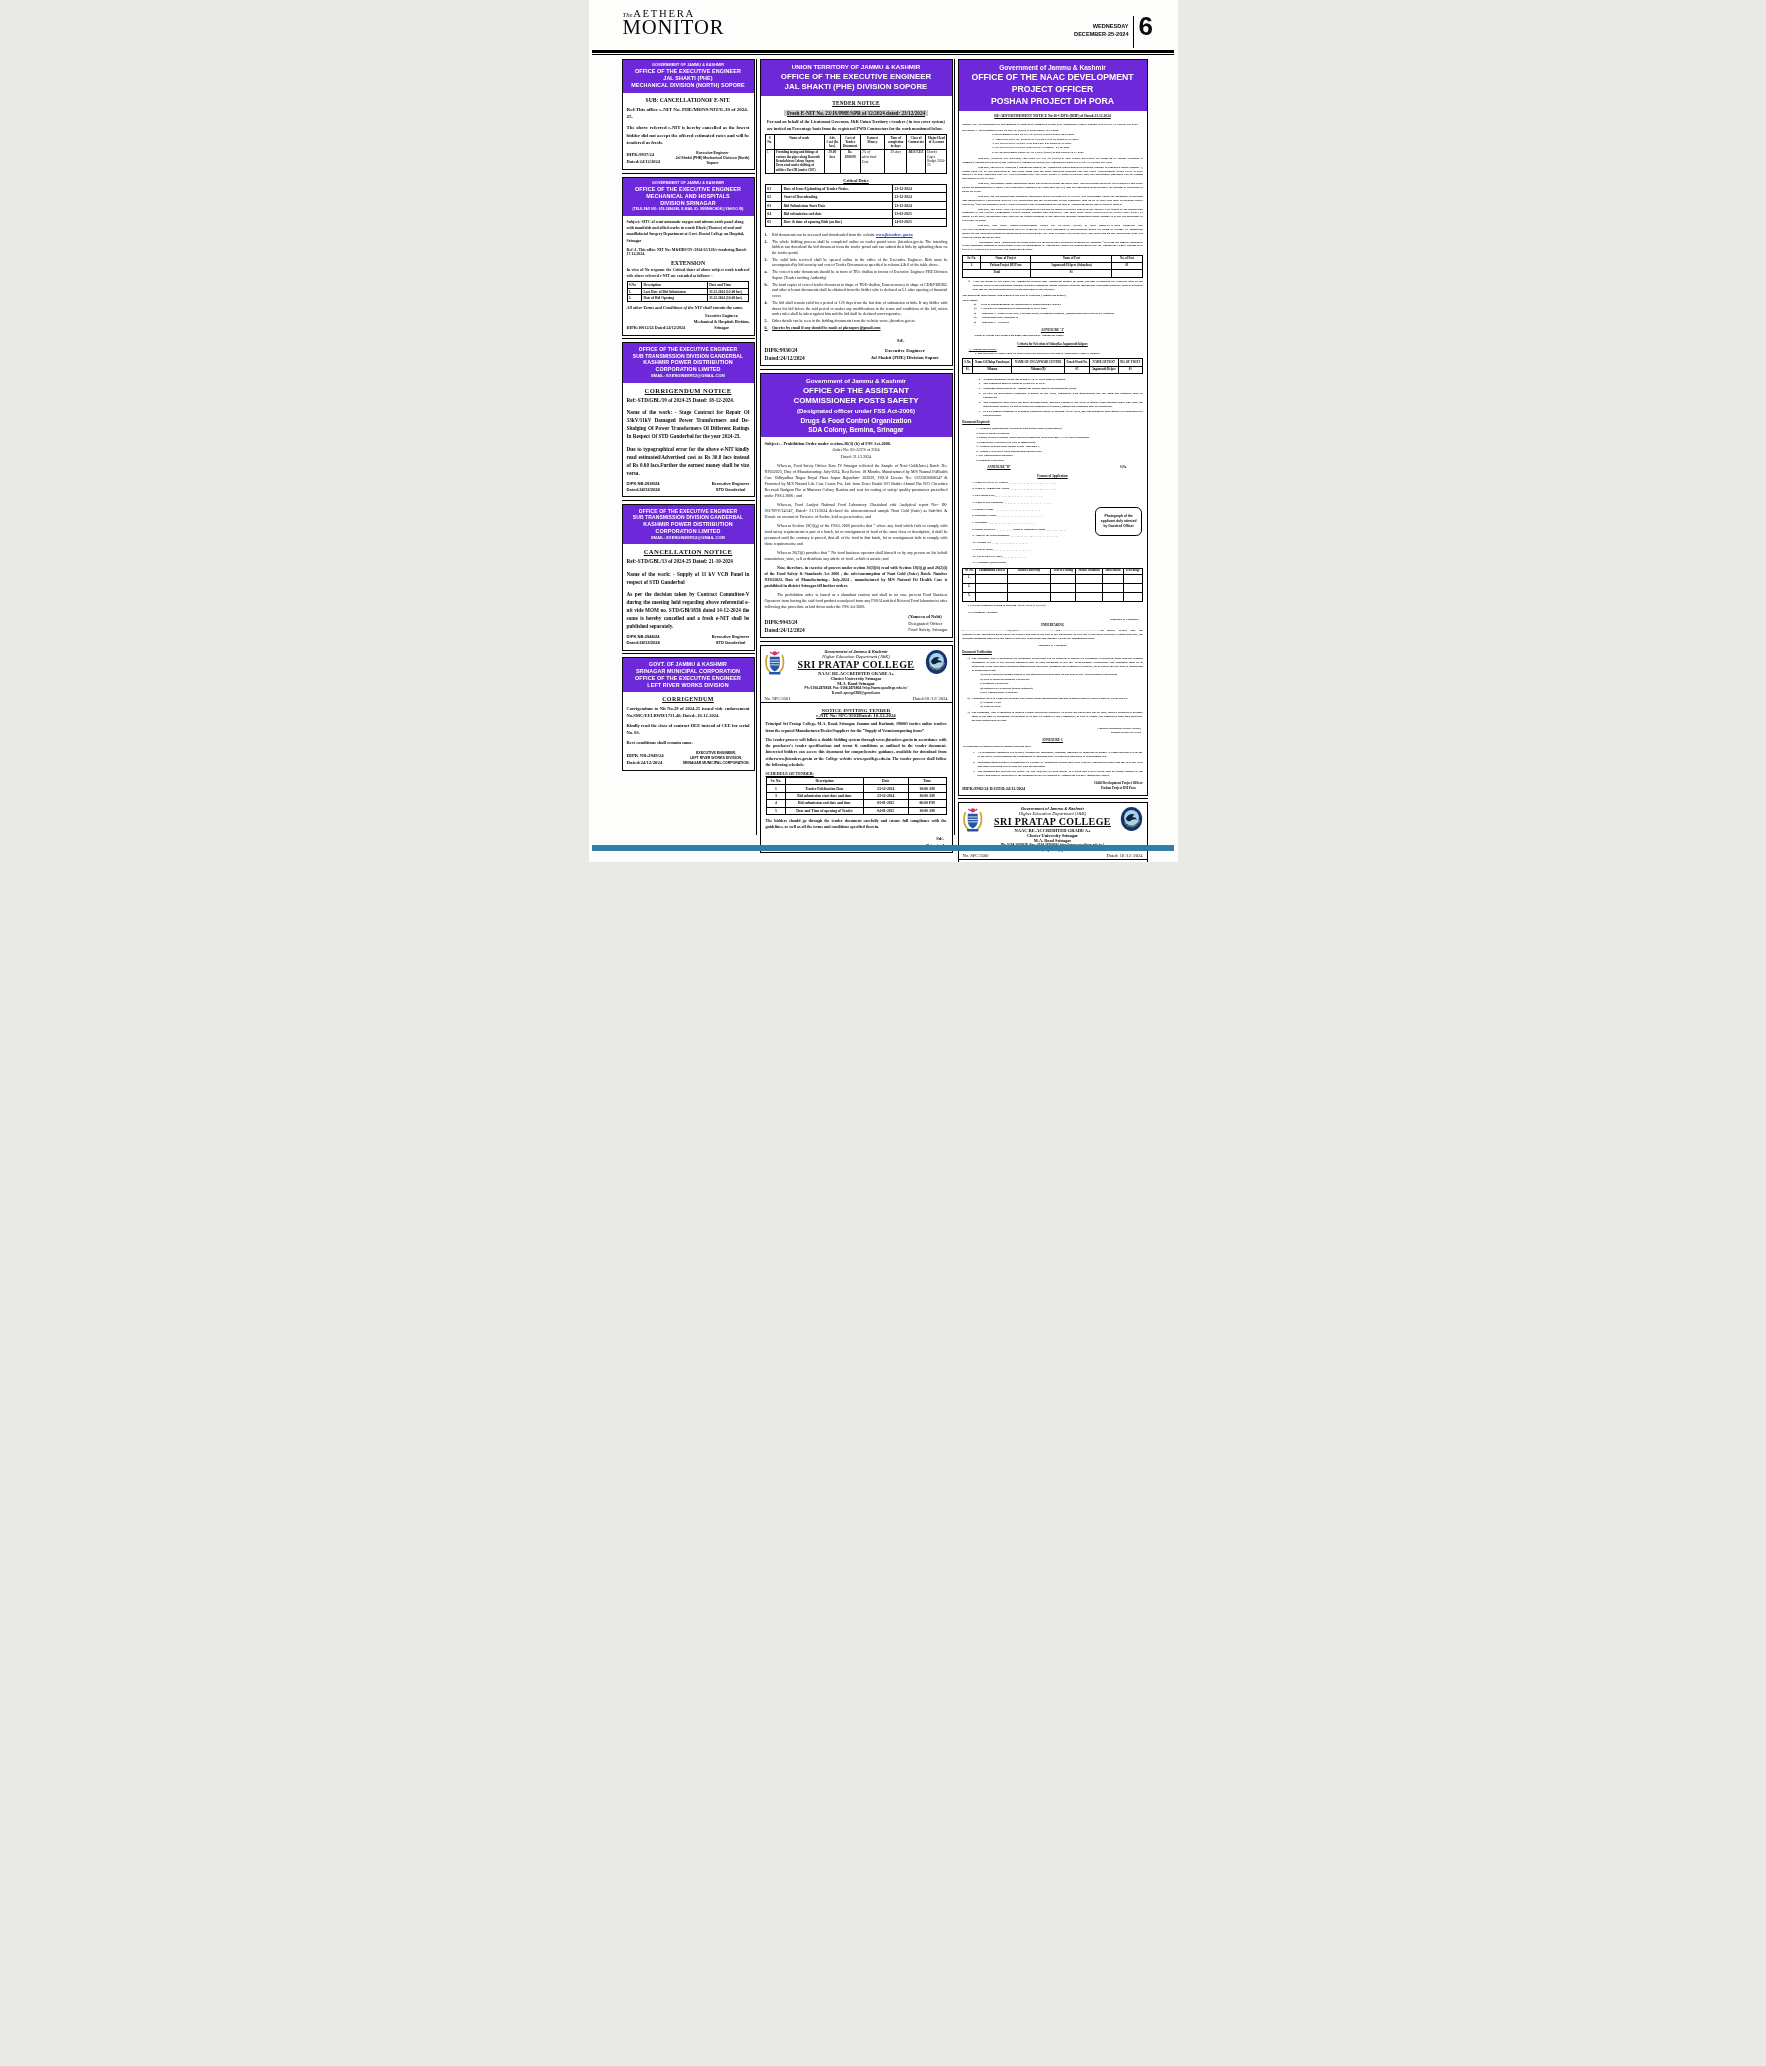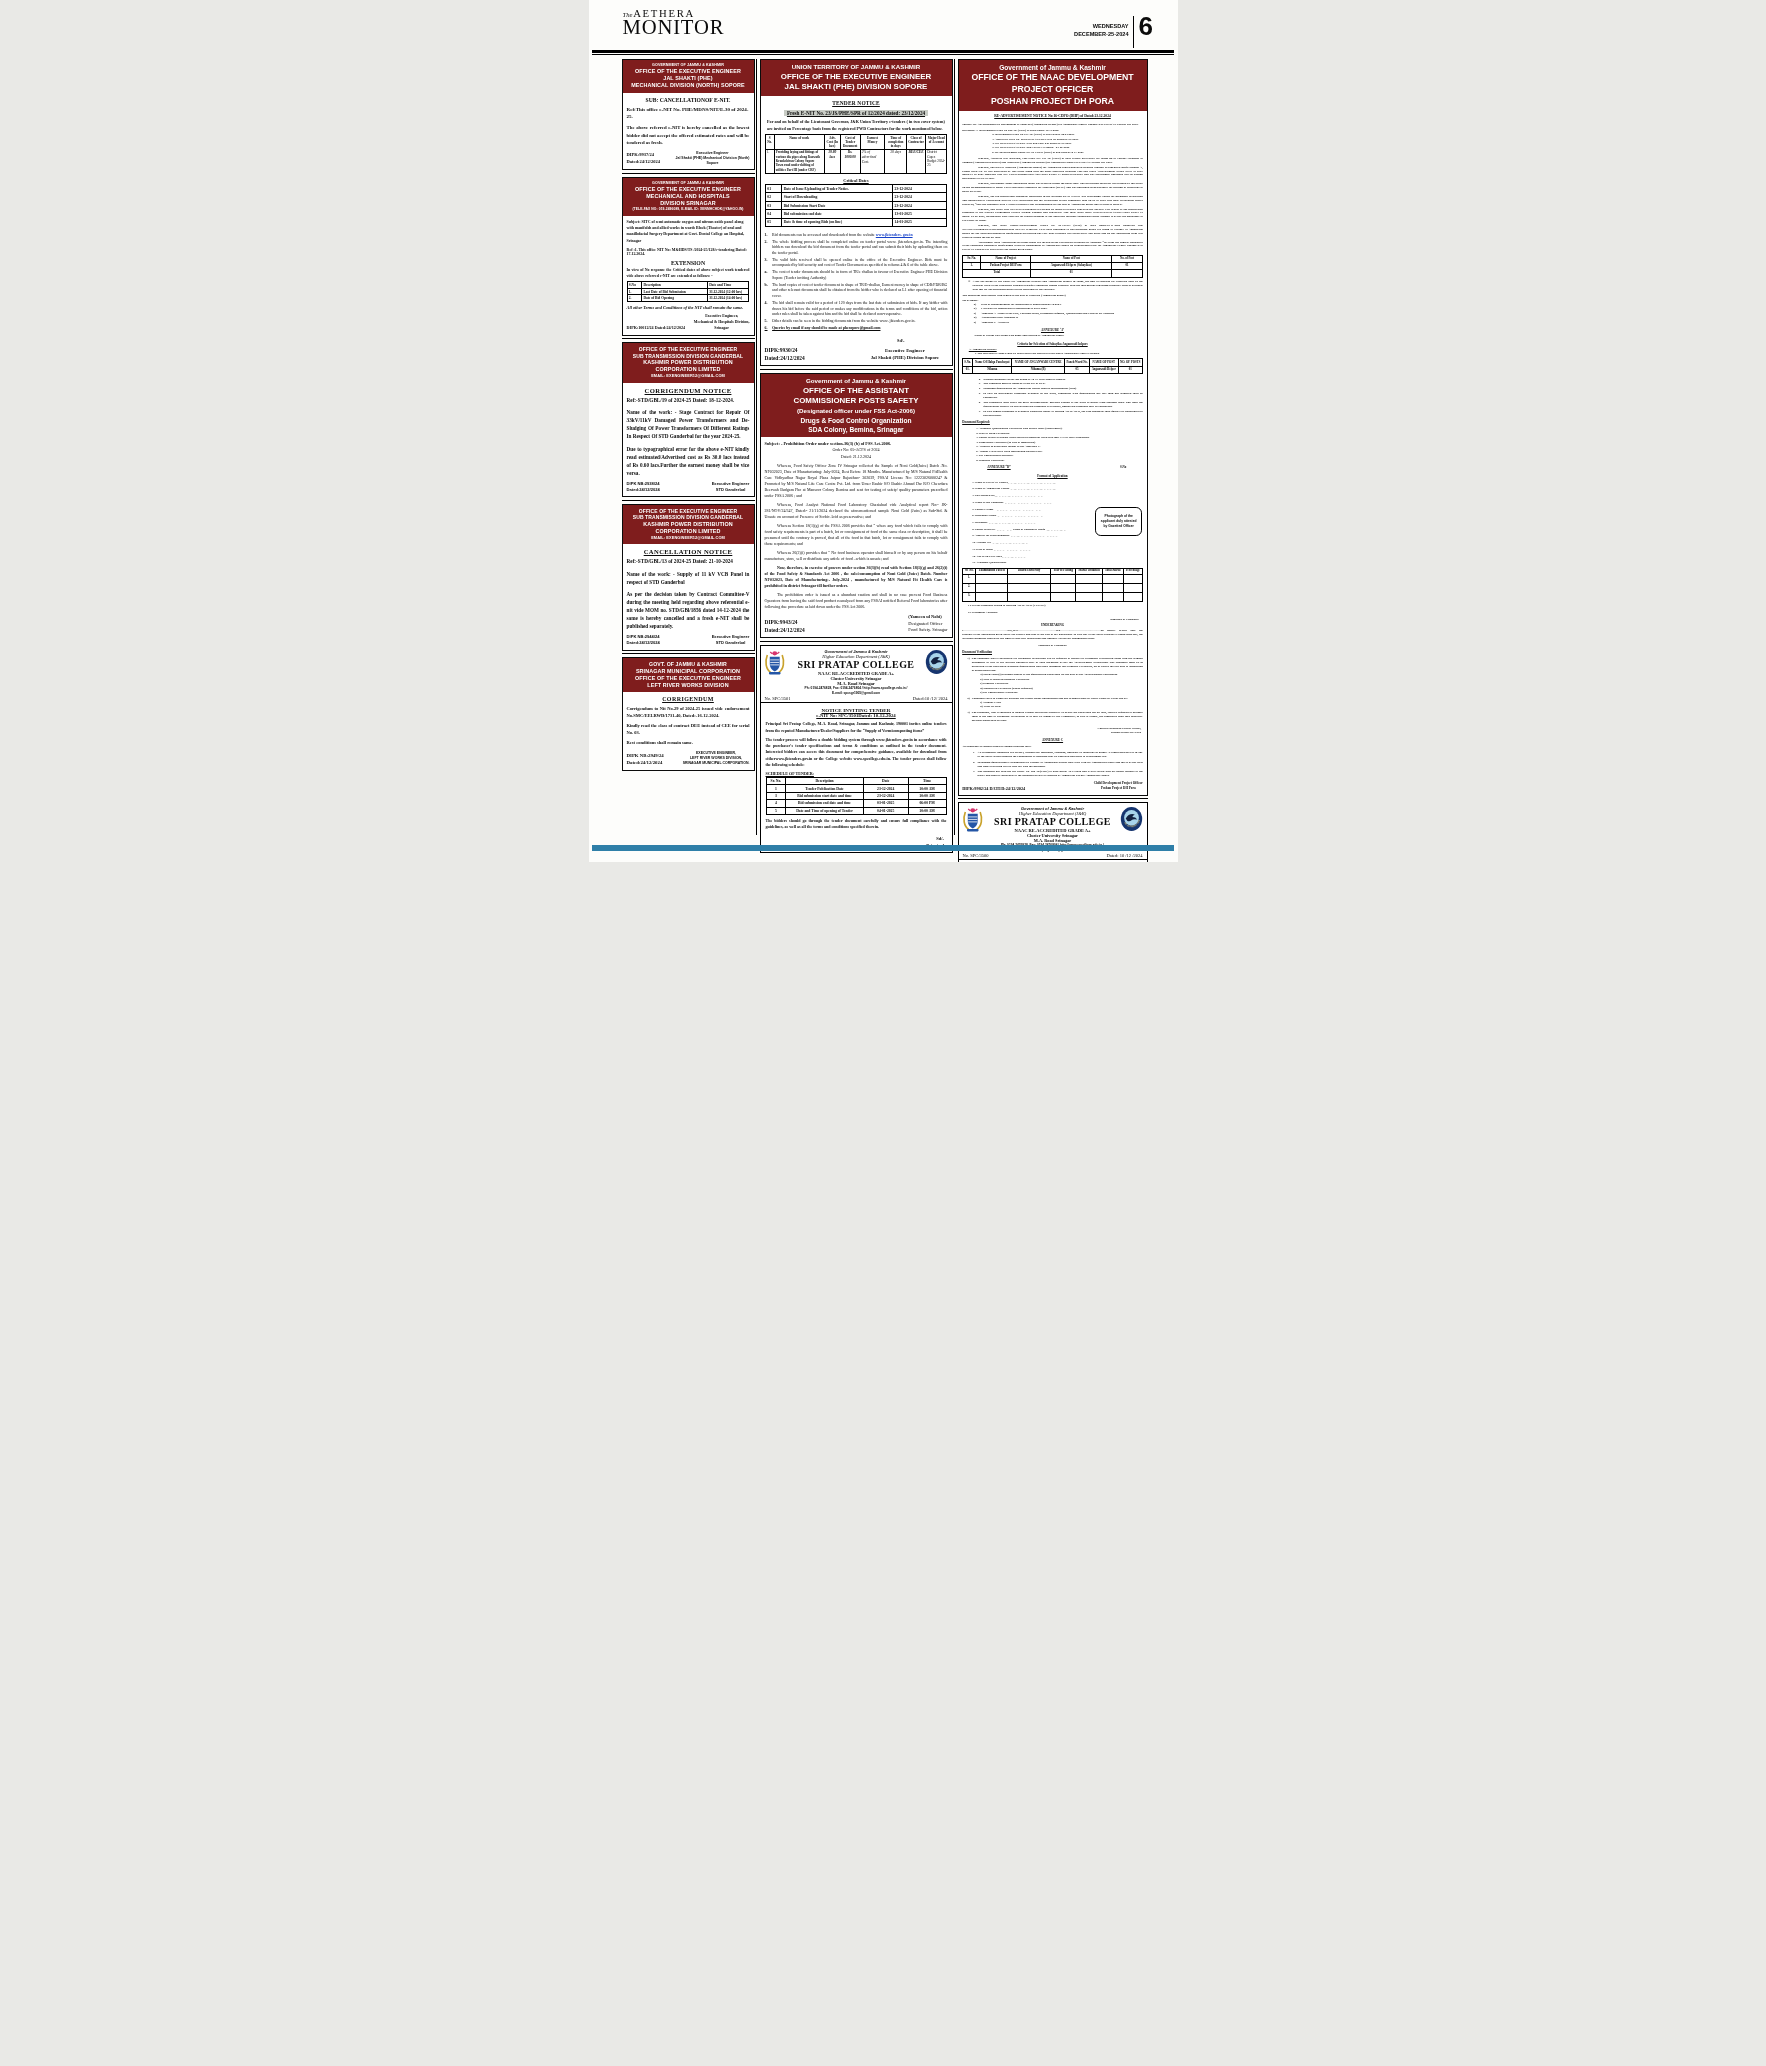--- a/index.html
+++ b/index.html
@@ -20,21 +20,21 @@
   .vsep{position:absolute;top:59px;height:776px;width:0.4px;background:#000;}
   .bottom-bar{position:absolute;left:3.3px;right:3.3px;top:845px;height:6.2px;background:#2f7fa8;}
   
   .col{position:absolute;top:59px;}
   #col-left{left:33px;width:133px;}
   #col-mid{left:171px;width:193px;}
   #col-right{left:369px;width:190px;}
   .colsep{border-top:1px solid #000;margin:2.5px 0 3.3px;}
   
   .notice{border:1px solid #0b0b0b;background:#fff;margin-bottom:2.5px;}
-  .nhead{background:#7f1d1d;color:#fff;text-align:center;font-family:"Liberation Sans",sans-serif;
+  .nhead{background:#6d28d9;color:#fff;text-align:center;font-family:"Liberation Sans",sans-serif;
          font-weight:bold;padding:2.9px 1.7px 3.3px;}
   .nh-s{font-size:3.7px;letter-spacing:0.1px;line-height:1.5;}
   .nh-l{font-size:5.4px;line-height:1.3;letter-spacing:0.1px;}
   .nh-xl{font-size:7.9px;line-height:1.35;}
   .nh-m{font-size:6.2px;line-height:1.4;}
   .nbody{padding:3.3px 4.1px;}
   .sigrow{display:flex;justify-content:space-between;align-items:flex-end;margin-top:4.1px;}
   .dipk{font-weight:bold;font-size:4.5px;line-height:1.5;}
   .sig-sans{font-family:"Liberation Sans",sans-serif;font-weight:bold;font-size:3.5px;text-align:center;line-height:1.45;}
   .sig-serif{font-weight:bold;font-size:4.5px;text-align:center;line-height:1.45;}
@@ -79,21 +79,21 @@
   .m2-sub{font-weight:bold;font-size:4.3px;line-height:1.5;}
   .m2-center{text-align:center;font-size:4.1px;line-height:1.6;}
   .m2p{font-size:4px;text-align:justify;line-height:1.48;text-indent:12.4px;margin:3.3px 0;}
   .m2p-b{font-weight:bold;}
   .m2-sig{font-size:4.5px;font-weight:bold;text-align:left;line-height:1.5;}
   
   .college{border:1.2px solid #000;background:#fff;margin-bottom:2.5px;}
   .chead{position:relative;text-align:center;padding:2.5px 27px 0;}
   .c-gov{font-family:"Liberation Sans",sans-serif;font-style:italic;font-weight:bold;font-size:3.9px;}
   .c-dept{font-style:italic;font-size:4.5px;}
-  .c-name{font-size:10px;font-weight:bold;letter-spacing:0.4px;line-height:1.1;margin-top:0.4px;}
+  .c-name{font-size:10px;font-weight:bold;letter-spacing:0.4px;line-height:1.1;margin-top:0.4px;text-decoration:underline;}
   .c-naac{font-size:4.5px;font-weight:bold;margin-top:0.8px;}
   .c-sub{font-size:4.3px;font-weight:bold;}
   .c-ph{font-family:"Liberation Sans",sans-serif;font-weight:bold;font-size:3.2px;margin-top:0.4px;}
   .c-logo{position:absolute;top:2.5px;}
   .c-logo.lft{left:3.3px;}
   .c-logo.rgt{right:3.3px;}
   .c-noline{display:flex;justify-content:space-between;font-size:4.5px;padding:1.2px 4.1px 0.8px;border-bottom:1px solid #000;}
   .c-body{padding:1.7px 5px 3.3px;}
   .c-nit{text-align:center;font-weight:bold;font-size:5px;text-decoration:underline;margin-top:3.3px;letter-spacing:0.1px;}
   .c-nit2{text-align:center;font-weight:bold;font-size:4.8px;text-decoration:underline;margin-top:0.4px;}

